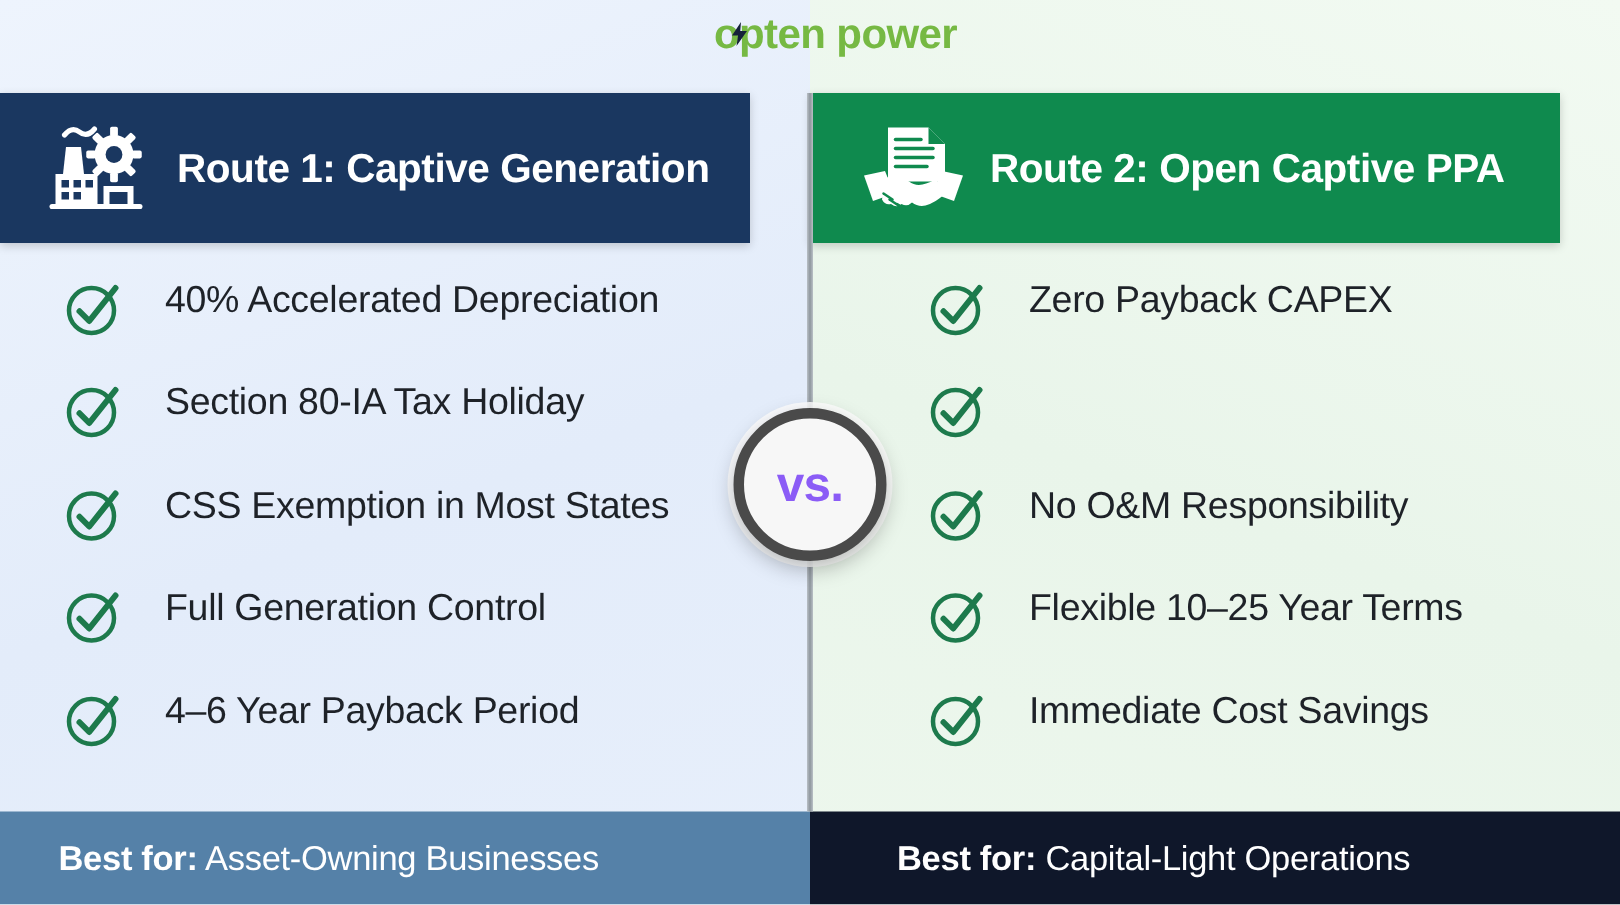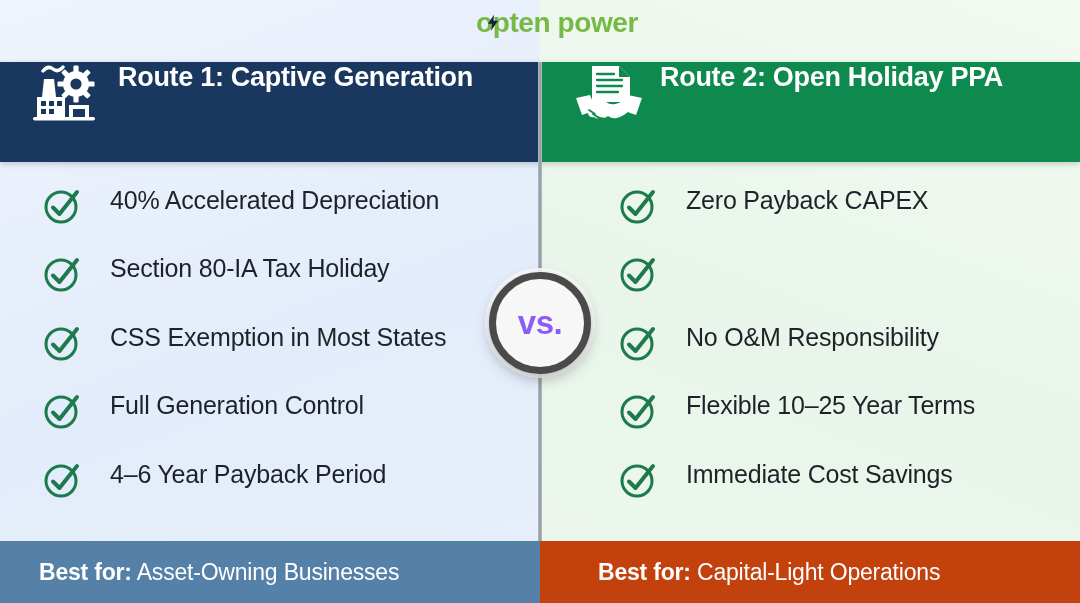--- a/index.html
+++ b/index.html
@@ -36,22 +36,22 @@
   }
   .logo .bolt-wrap { position:relative; display:inline-block; }
   .logo .bolt {
     position:absolute; left:50%; top:50%;
     transform:translate(-50%,-52%);
     width:12px; height:16px;
   }
 
   
   .hdr {
-    position:absolute; top:62px; height:100px; width:540px;
-    display:flex; align-items:flex-start; z-index:4;
+    position:absolute; top:62px; height:100px; width:500px;
+    display:flex; align-items:center; z-index:4;
     box-shadow:0 2px 6px rgba(0,0,0,0.18);
   }
   .hdr-left  { left:0;    background:#1a3760; padding-left:30px; }
   .hdr-right { left:540px; background:#0f8a4e; padding-left:32px; }
   .hdr-icon  { width:74px; height:62px; flex:0 0 auto; display:flex; align-items:center; justify-content:center; }
   .hdr-title {
     color:#ffffff; font-size:27px; font-weight:700;
     letter-spacing:-0.3px; margin-left:14px; white-space:nowrap;
   }
 
@@ -84,21 +84,21 @@
     box-shadow:0 5px 14px rgba(0,0,0,0.28), 0 0 0 4px rgba(255,255,255,0.85);
   }
   .vs-txt { font-size:33px; font-weight:700; color:#8b5cf6; letter-spacing:-0.5px; }
 
   
   .ftr {
     position:absolute; bottom:0; height:62px; width:540px;
     display:flex; align-items:center; z-index:4;
   }
   .ftr-left  { left:0;    background:#5581a8; padding-left:39px; }
-  .ftr-right { left:540px; background:#c2410c; padding-left:58px; }
+  .ftr-right { left:540px; background:#0f172a; padding-left:58px; }
   .ftr-txt { color:#ffffff; font-size:23px; letter-spacing:-0.2px; white-space:nowrap; }
   .ftr-txt b { font-weight:700; }
 </style>
 </head>
 <body>
 
 <div class="canvas">
 
   <div class="bg-left"></div>
   <div class="bg-right"></div>
@@ -173,21 +173,21 @@
 
         <path d="M16 38 q8 -4 16 2 q4 3 9 2 q5 -1 9 -4 l6 10 q-6 6 -13 8 q-5 1 -9 -2
                  q-3 3 -7 1 q-3 3 -7 0 q-4 1 -6 -3 Z" fill="#ffffff"></path>
         <g stroke="#0f8a4e" stroke-width="1.7" stroke-linecap="round">
           <line x1="15" y1="48" x2="21" y2="52"></line>
           <line x1="19" y1="52" x2="25" y2="56"></line>
           <line x1="24" y1="55" x2="29" y2="58"></line>
         </g>
       </svg>
     </div>
-    <div class="hdr-title">Route 2: Open Holiday PPA</div>
+    <div class="hdr-title">Route 2: Open Captive PPA</div>
   </div>
 
   <div class="col col-left">
     <div class="feat">
       <svg class="check-ic" viewBox="0 0 40 40">
         <circle cx="19" cy="21" r="15" fill="none" stroke="#1d7a4c" stroke-width="3"></circle>
         <path d="M11 21.5 L17.5 28 L35 6" fill="none" stroke="#1d7a4c" stroke-width="4" stroke-linecap="round" stroke-linejoin="round"></path>
       </svg>
       <span class="feat-lbl">40% Accelerated Depreciation</span>
     </div>

